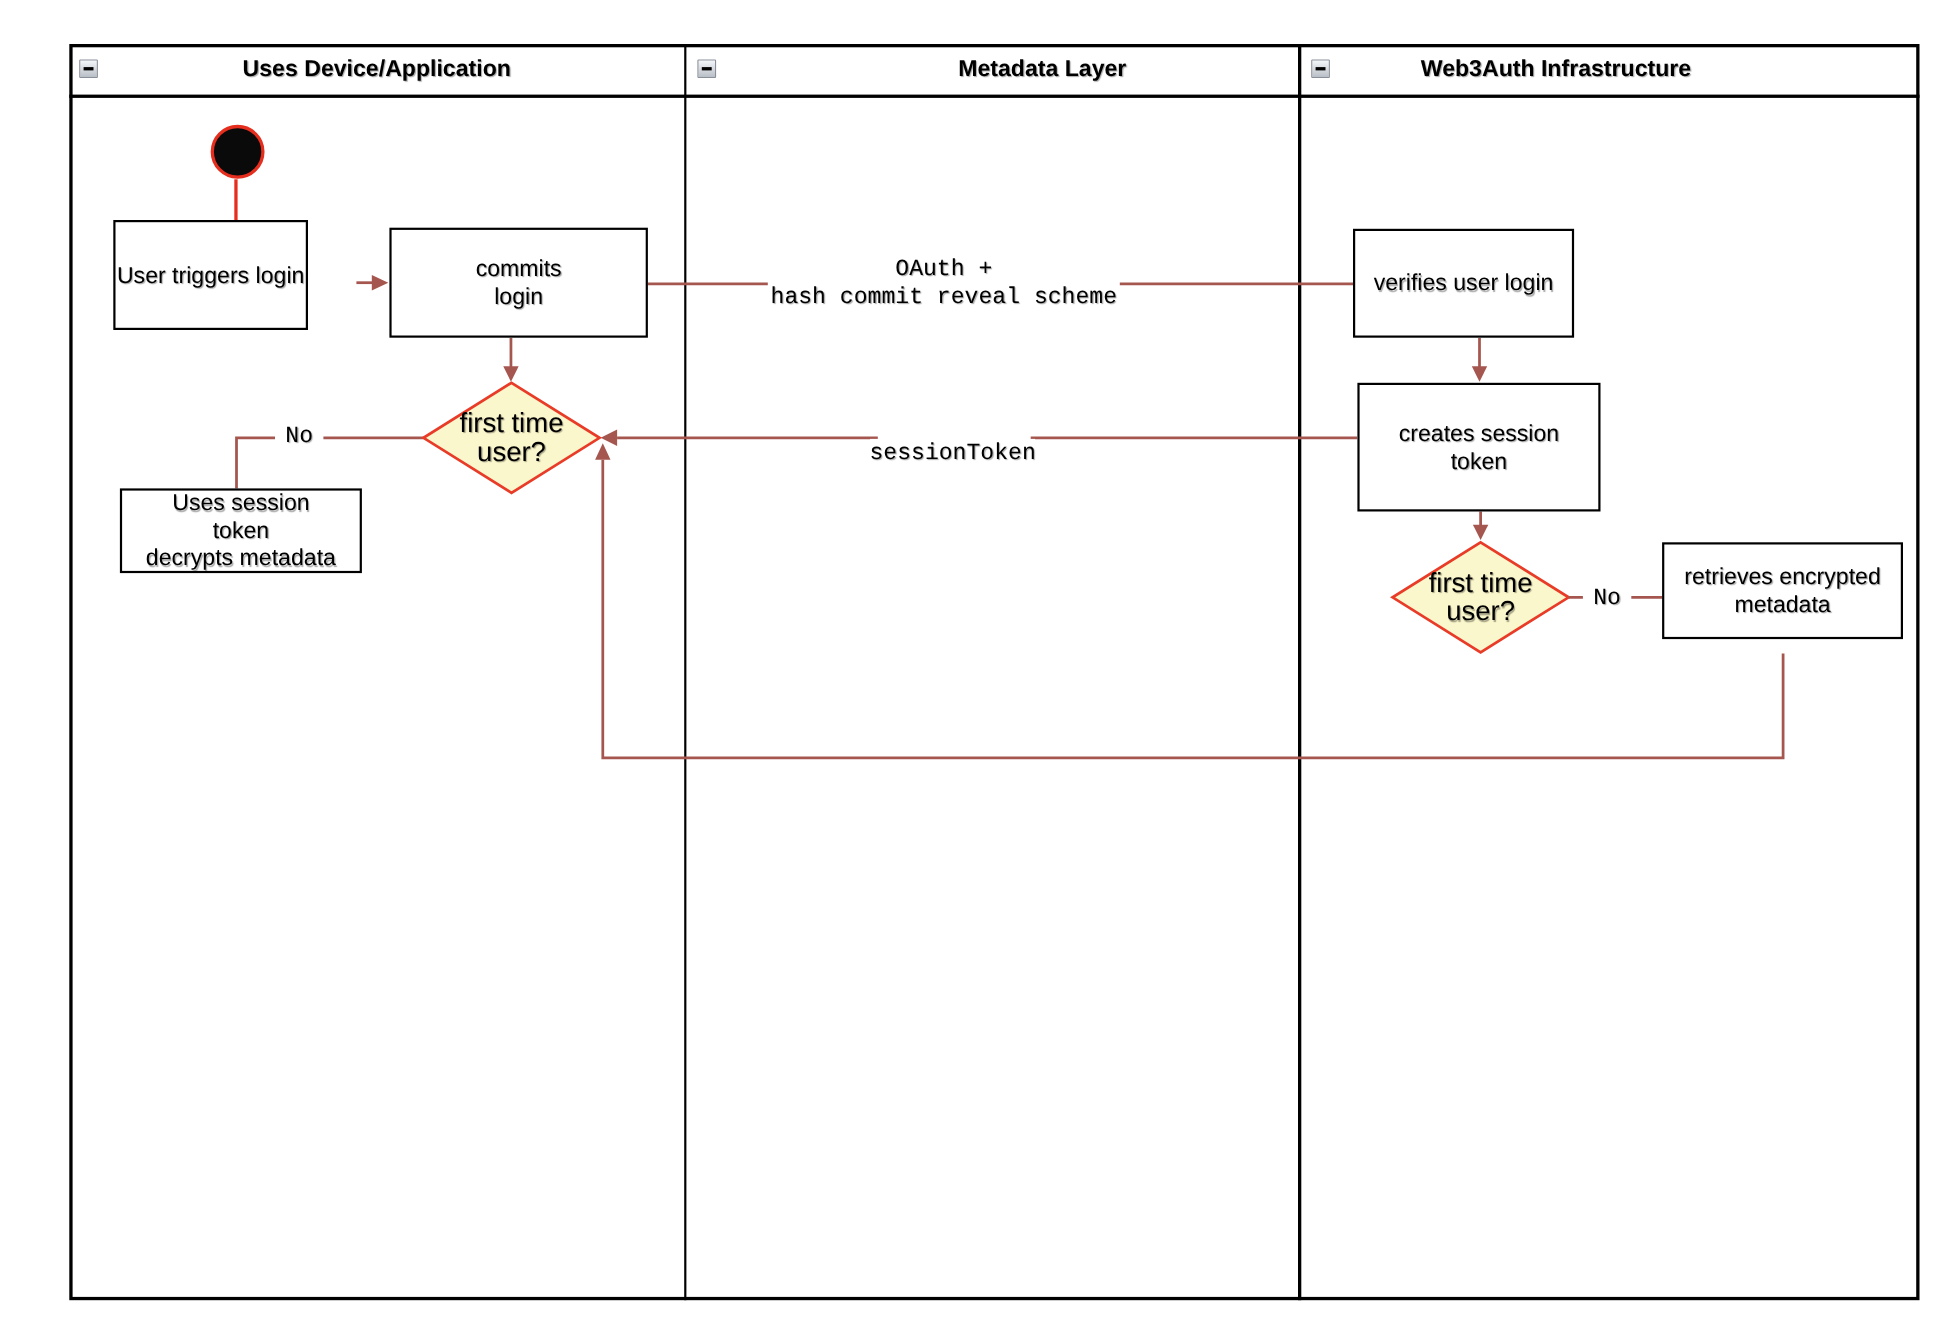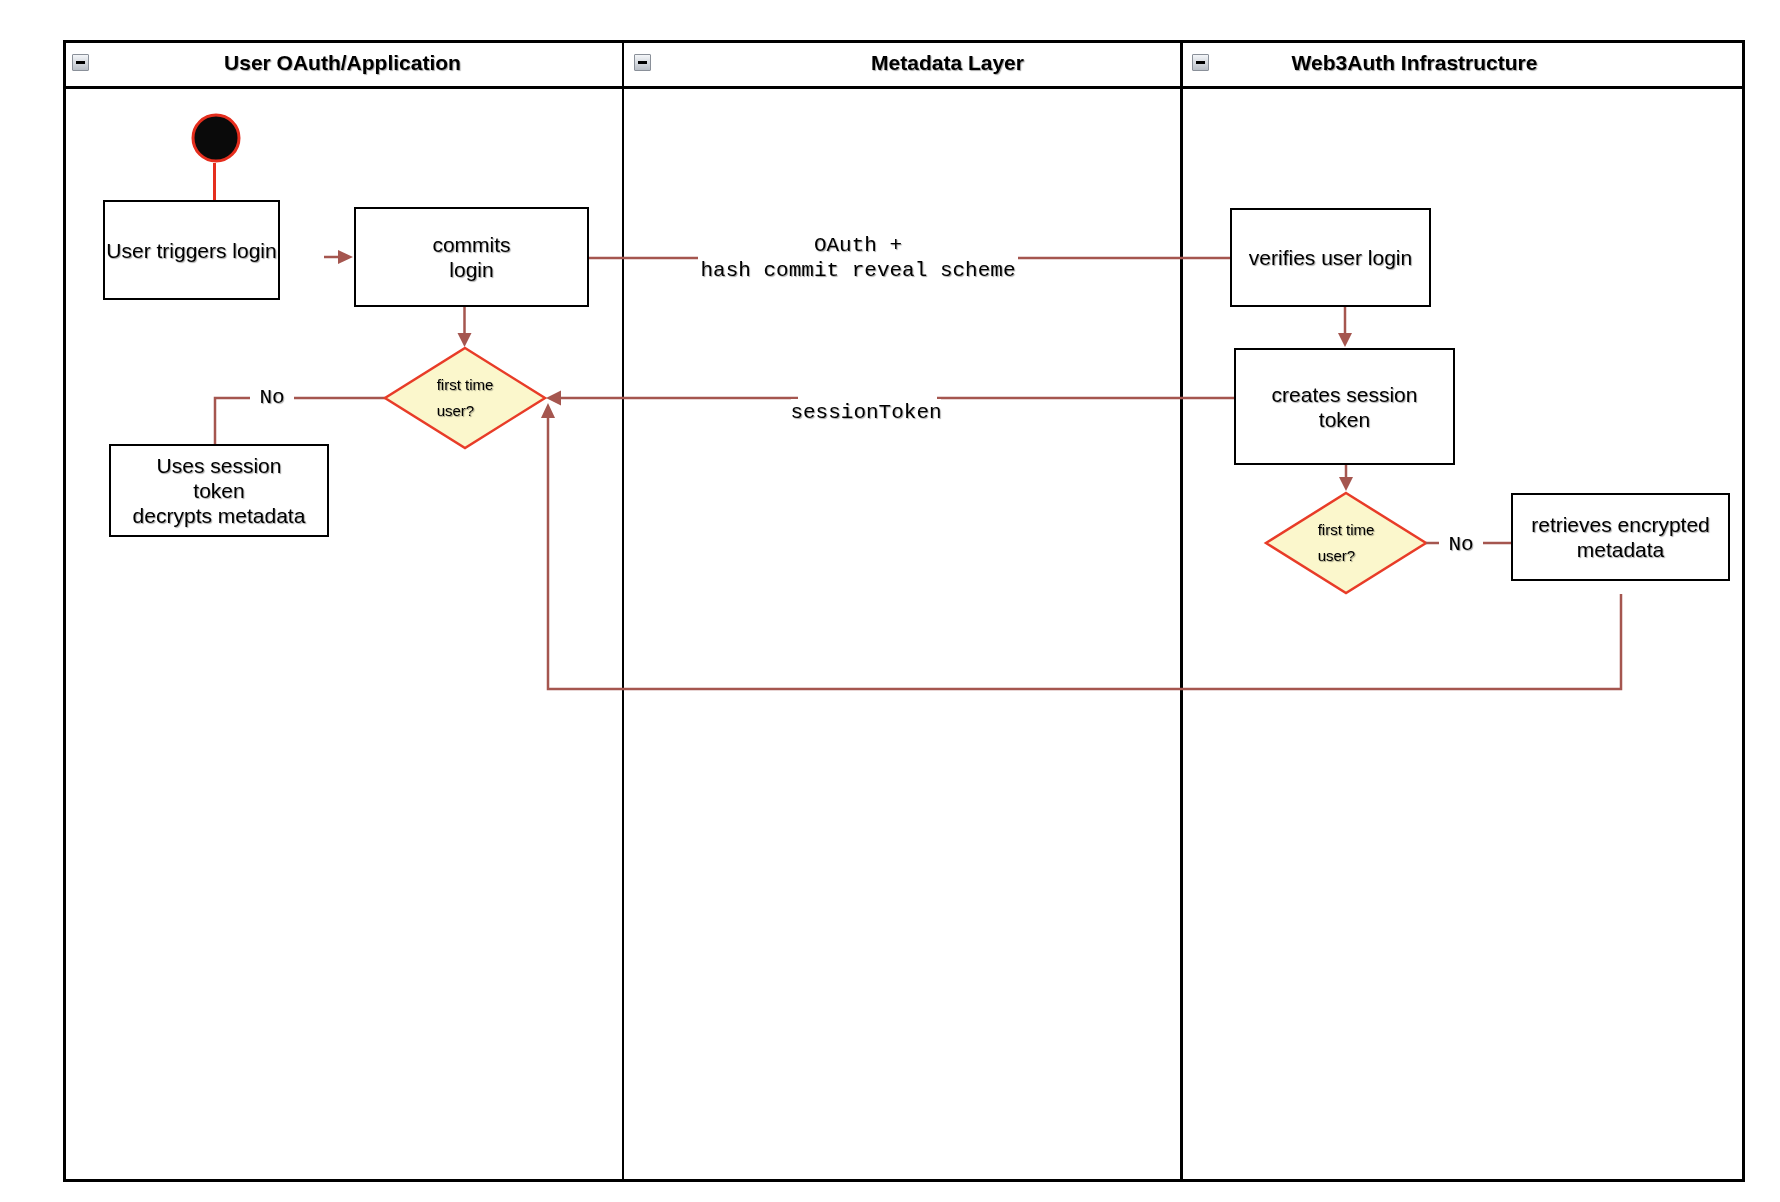--- a/index.html
+++ b/index.html
@@ -20,35 +20,35 @@
   .collapse .bar{width:9px;height:2.5px;background:#000;}
   svg.layer{left:0;top:0;}
   .edge{stroke:var(--edge);stroke-width:2.5;fill:none;}
   .ahead{fill:var(--edge);stroke:none;}
   .sedge{stroke:var(--sstroke);stroke-width:3;fill:none;}
   .decision{fill:var(--dfill);stroke:var(--dstroke);stroke-width:2.5;}
   .startdot{fill:var(--sfill);stroke:var(--sstroke);stroke-width:3;}
   .node{background:var(--paper);border:2.5px solid var(--ink);box-sizing:border-box;
         display:flex;align-items:center;justify-content:center;text-align:center;
         font-size:21px;line-height:25px;white-space:pre-line;}
-  .dlabel{display:flex;align-items:center;justify-content:center;text-align:left;
-          font-size:15px;line-height:26px;white-space:pre-line;}
+  .dlabel{display:flex;align-items:center;justify-content:center;text-align:center;
+          font-size:25px;line-height:26px;white-space:pre-line;}
   .elabel{display:flex;align-items:center;justify-content:center;text-align:center;
           font-size:21px;line-height:25px;white-space:pre-line;background:var(--paper);font-family:Liberation Mono, monospace;}
   .sh{text-shadow:1px 1px 1px rgba(0,0,0,0.35);}
 </style>
 </head>
 <body>
 
 <div class="abs frame"></div>
 <div class="abs vline" style="left:621.5px"></div>
 <div class="abs vline" style="left:1180px"></div>
 <div class="abs hline"></div>
 
-<div class="abs lane-title sh" style="left:63px;width:559px">User OAuth/Application</div>
+<div class="abs lane-title sh" style="left:63px;width:559px">Uses Device/Application</div>
 <div class="abs lane-title sh" style="left:622px;width:651px">Metadata Layer</div>
 <div class="abs lane-title sh" style="left:1180px;width:469px">Web3Auth Infrastructure</div>
 
 <div class="abs collapse" style="left:72px">
     <div class="bar"></div>
   </div>
 <div class="abs collapse" style="left:634px">
     <div class="bar"></div>
   </div>
 <div class="abs collapse" style="left:1192px">
@@ -91,21 +91,21 @@
 
 <div class="abs elabel sh" style="left:698px;top:233px;width:320px;height:50px">OAuth +
 hash commit reveal scheme</div>
 <div class="abs elabel sh" style="left:791px;top:399px;width:150px;height:26px">sessionToken</div>
 <div class="abs elabel sh" style="left:250px;top:384px;width:44px;height:27px">No</div>
 <div class="abs elabel sh" style="left:1439px;top:531px;width:44px;height:27px">No</div>
 
 <div class="abs node sh" style="left:103px;top:200px;width:177px;height:100px">User triggers login</div>
 <div class="abs node sh" style="left:354px;top:207px;width:235px;height:100px">commits
 login</div>
-<div class="abs node sh" style="left:109px;top:444px;width:220px;height:93px">Uses session
+<div class="abs node sh" style="left:109px;top:444px;width:220px;height:77px">Uses session
 token
 decrypts metadata</div>
 <div class="abs node sh" style="left:1230px;top:208px;width:201px;height:99px">verifies user login</div>
 <div class="abs node sh" style="left:1234px;top:348px;width:221px;height:117px">creates session
 token</div>
 <div class="abs node sh" style="left:1511px;top:493px;width:219px;height:88px">retrieves encrypted
 metadata</div>
 
 <div class="abs dlabel sh" style="left:385px;top:348px;width:160px;height:100px">first time
 user?</div>

